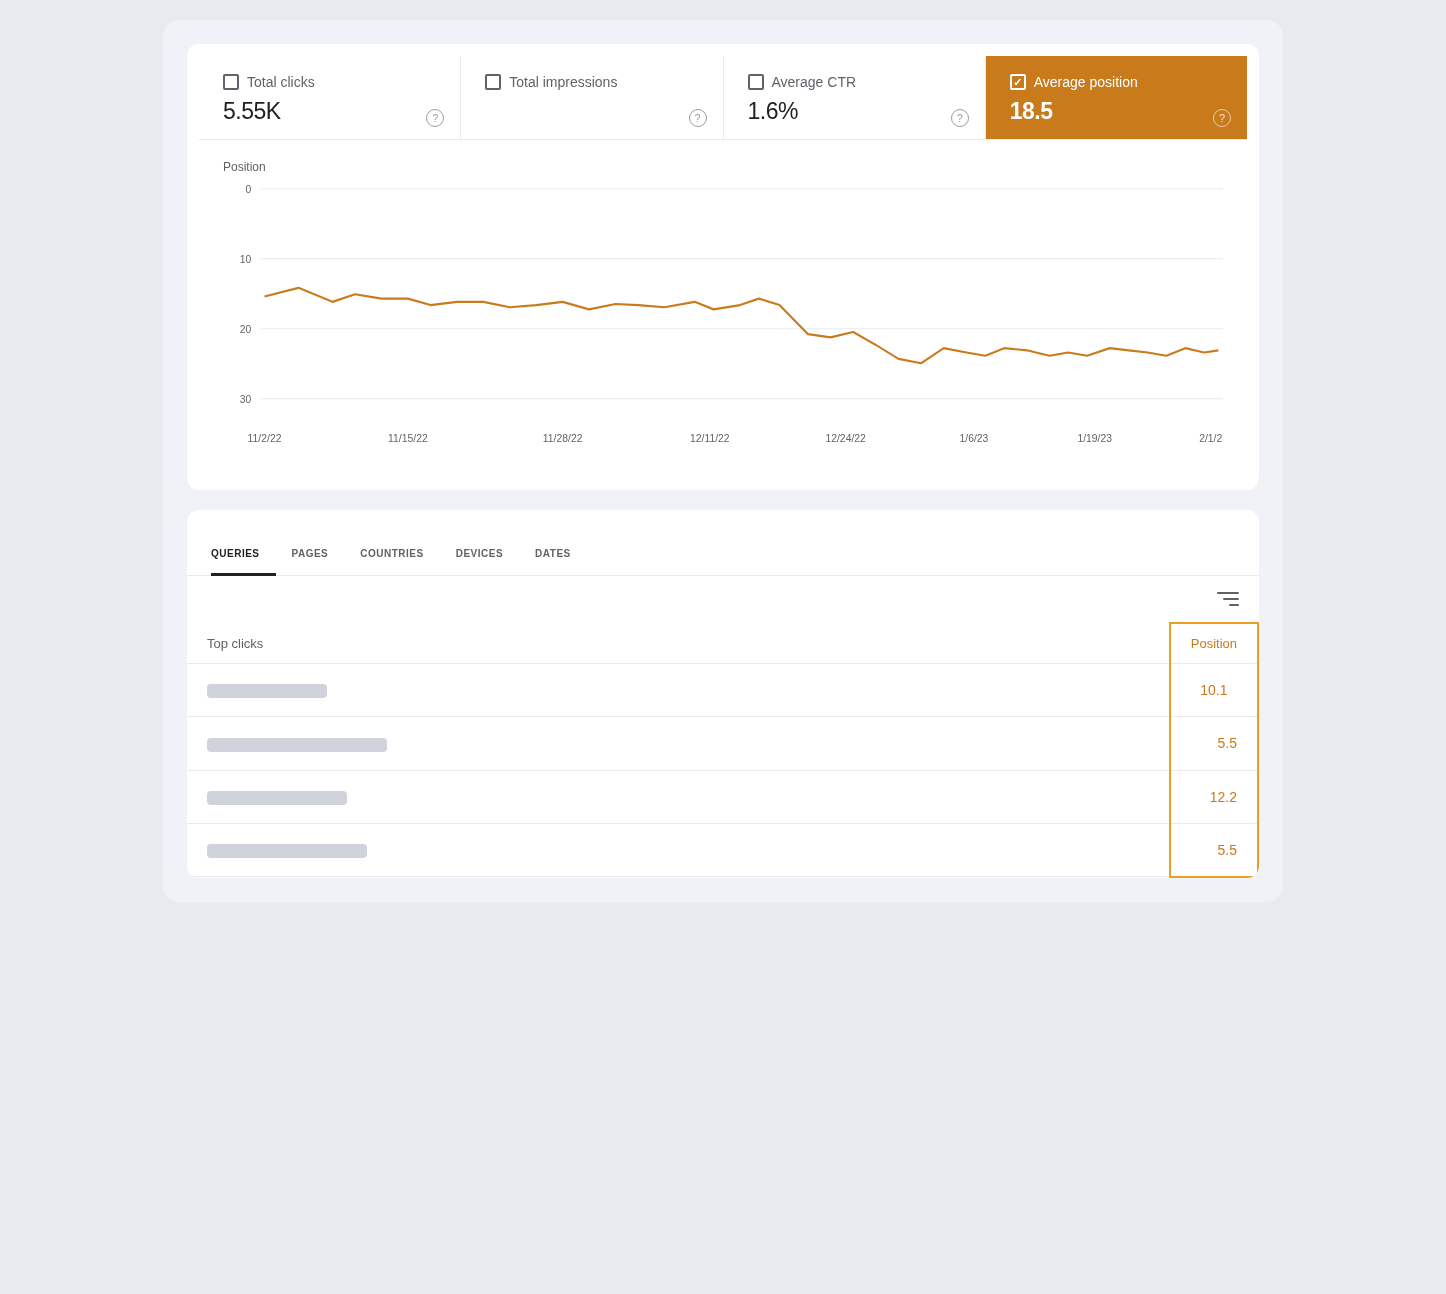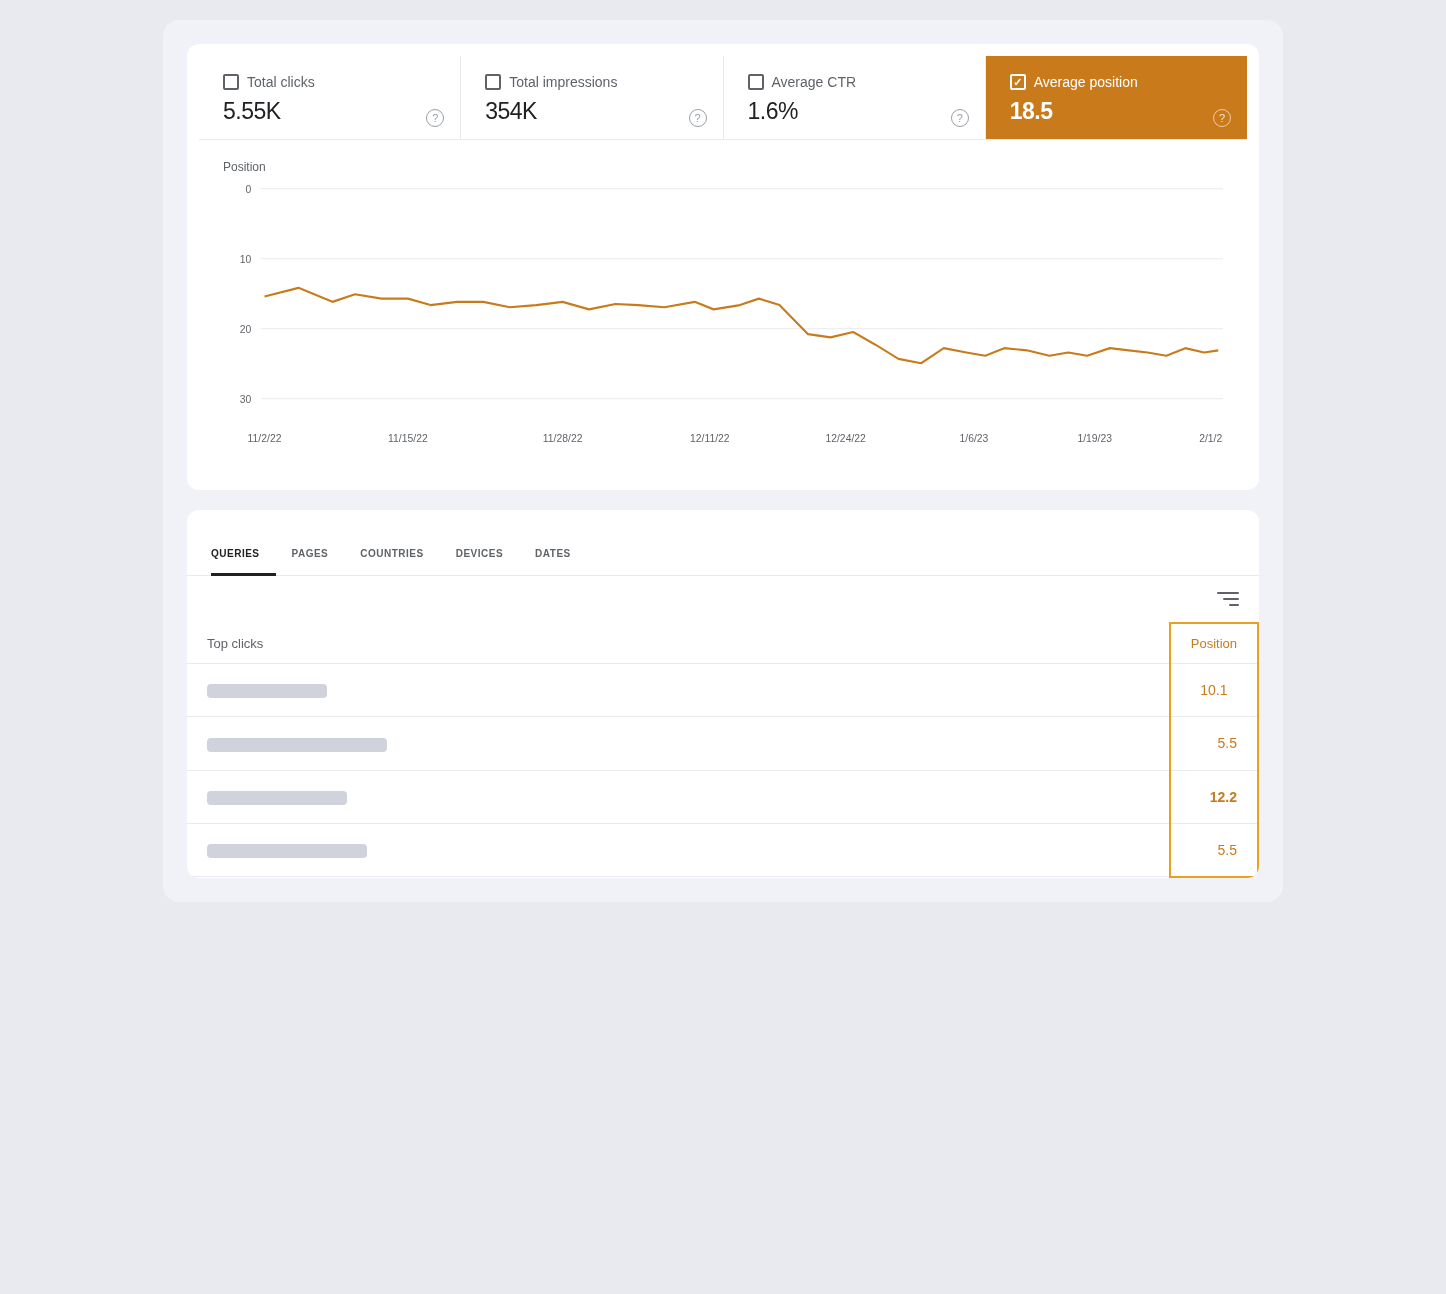--- a/index.html
+++ b/index.html
@@ -260,21 +260,20 @@
         </div>
         <div class="metric-value">5.55K</div>
         <div class="metric-help">?</div>
       </div>
 
       <div class="metric-item">
         <div class="metric-label-row">
           <div class="metric-checkbox"></div>
           <span class="metric-label">Total impressions</span>
         </div>
-        <div class="metric-value">354K</div>
         <div class="metric-help">?</div>
       </div>
 
       <div class="metric-item">
         <div class="metric-label-row">
           <div class="metric-checkbox"></div>
           <span class="metric-label">Average CTR</span>
         </div>
         <div class="metric-value">1.6%</div>
         <div class="metric-help">?</div>
@@ -400,21 +399,21 @@
         <tr class="table-row">
           <td>
             <span class="blurred-text" style="width:180px;">&nbsp;&nbsp;&nbsp;&nbsp;&nbsp;&nbsp;&nbsp;&nbsp;&nbsp;&nbsp;&nbsp;</span>
           </td>
           <td class="active-col-cell" style="text-align:right; color:#c97a1b; border-left:2px solid #e8a020; border-right:2px solid #e8a020;">5.5</td>
         </tr>
         <tr class="table-row">
           <td>
             <span class="blurred-text" style="width:140px;">&nbsp;&nbsp;&nbsp;&nbsp;&nbsp;&nbsp;&nbsp;&nbsp;&nbsp;</span>
           </td>
-          <td class="active-col-cell" style="text-align:right; color:#c97a1b; border-left:2px solid #e8a020; border-right:2px solid #e8a020;font-weight:bold;">12.2</td>
+          <td class="active-col-cell" style="text-align:right; color:#c97a1b; border-left:2px solid #e8a020; border-right:2px solid #e8a020;">12.2</td>
         </tr>
         <tr class="table-row">
           <td>
             <span class="blurred-text" style="width:160px;">&nbsp;&nbsp;&nbsp;&nbsp;&nbsp;&nbsp;&nbsp;&nbsp;&nbsp;&nbsp;</span>
           </td>
           <td class="active-col-cell active-col-last-row" style="text-align:right; color:#c97a1b; border-left:2px solid #e8a020; border-right:2px solid #e8a020; border-bottom:2px solid #e8a020;">5.5</td>
         </tr>
       </tbody>
     </table>
   </div>

